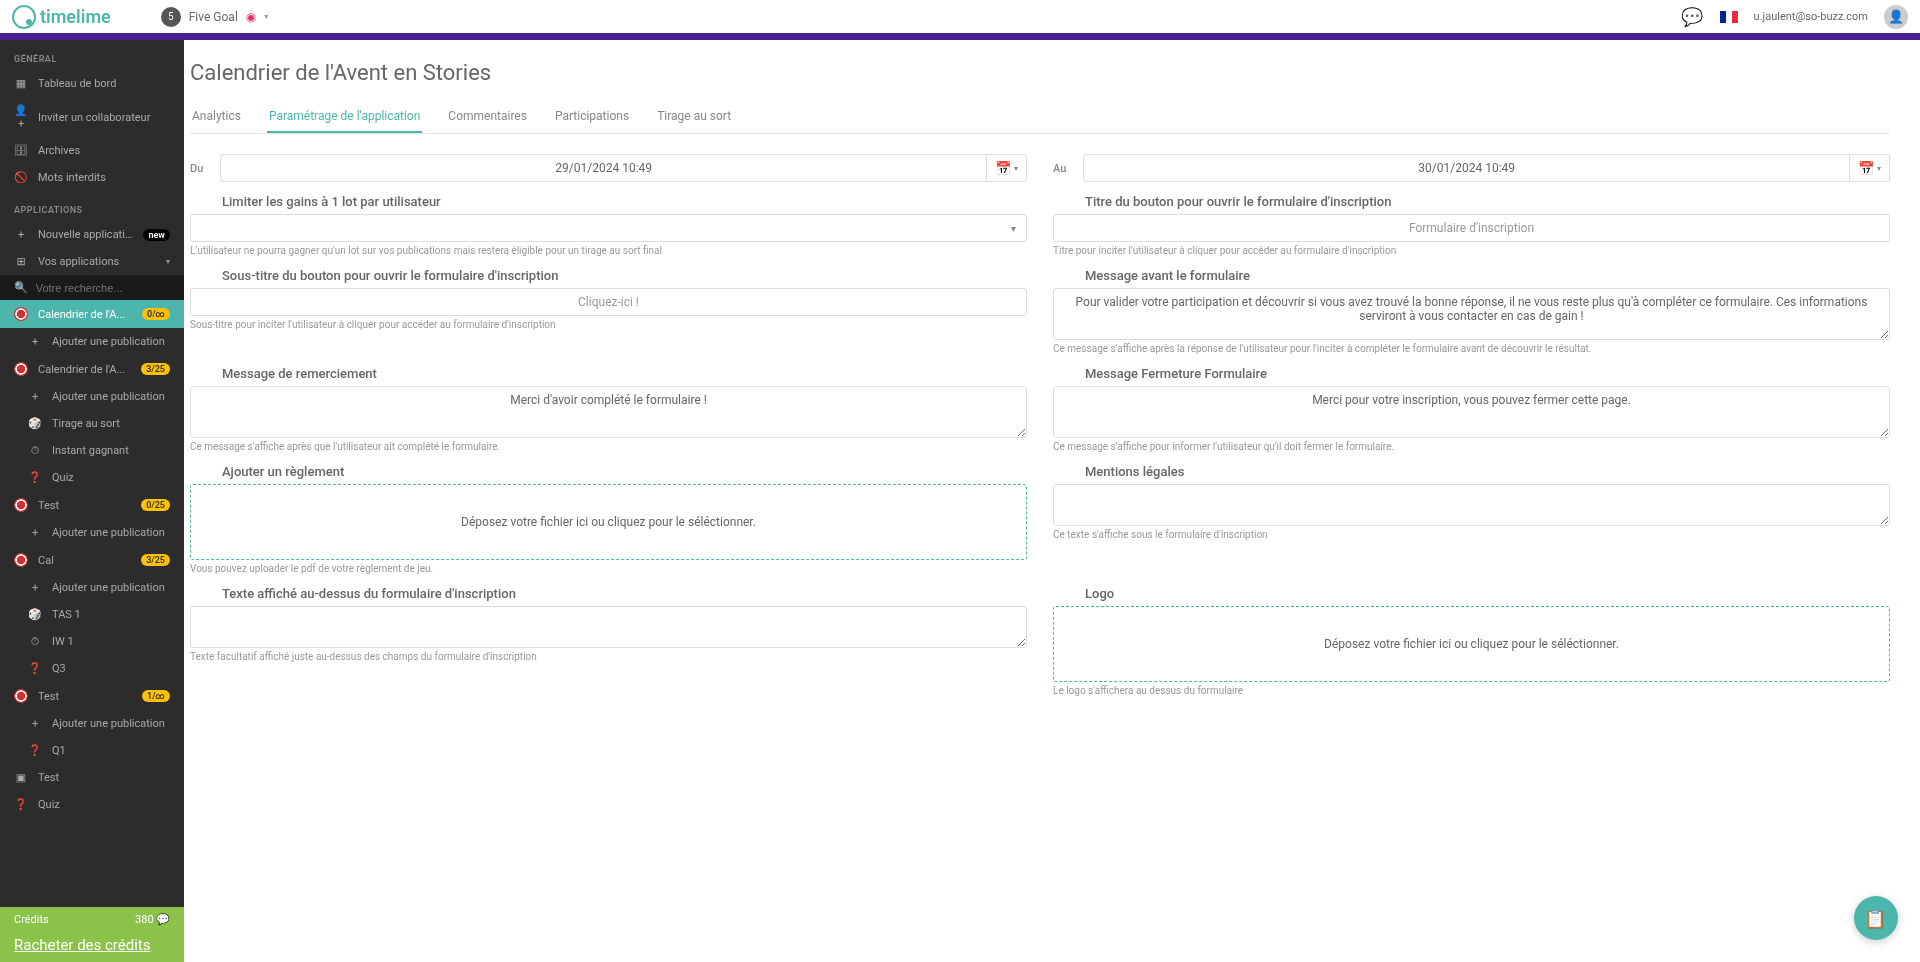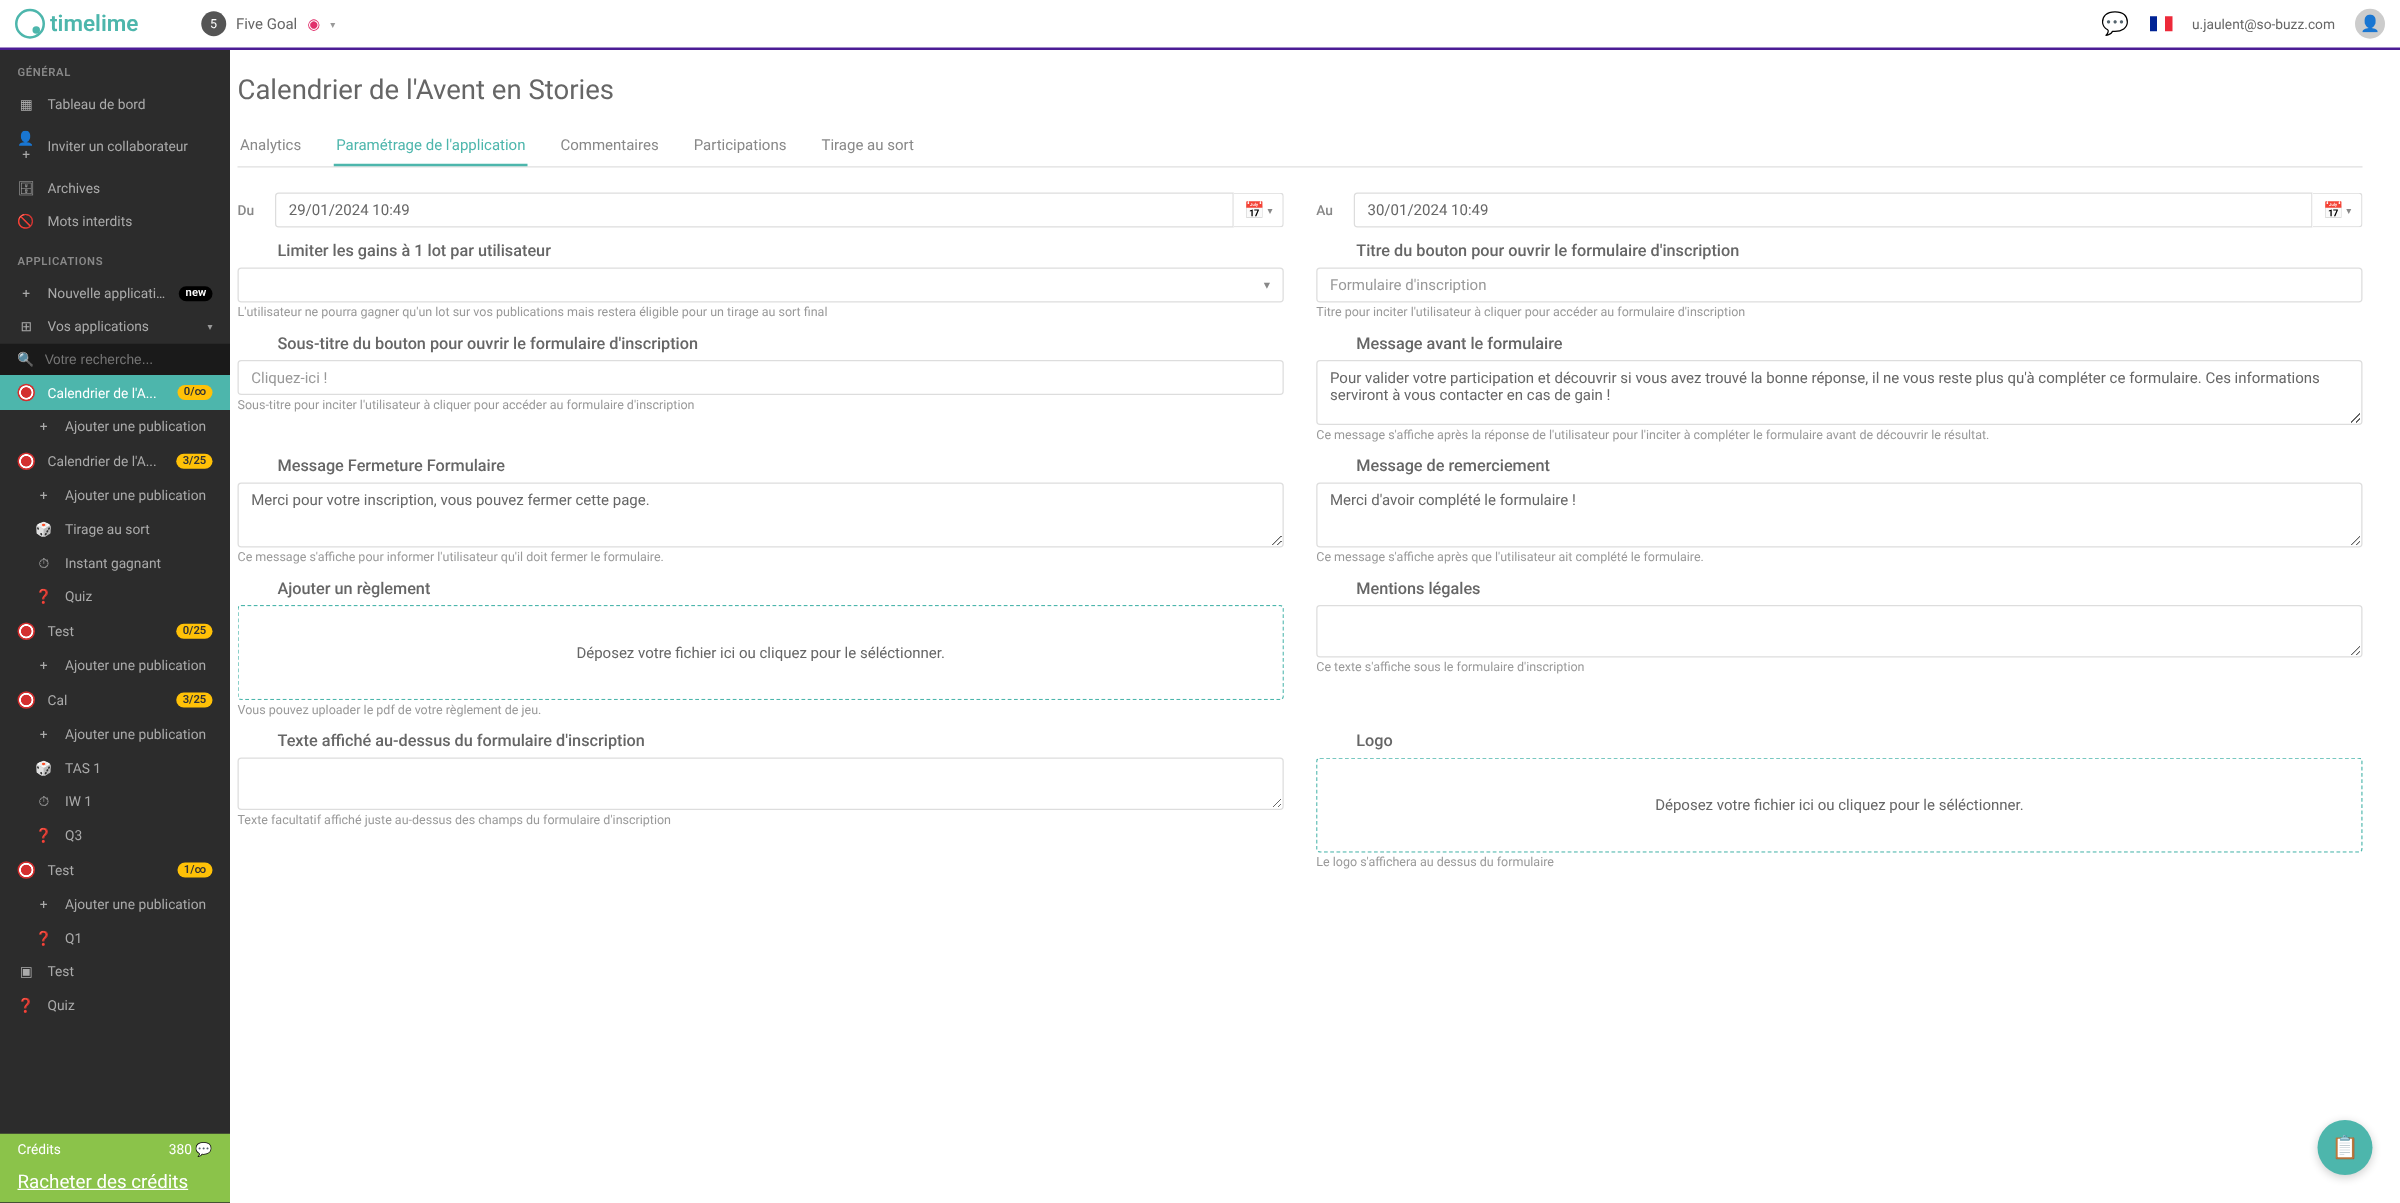--- a/index.html
+++ b/index.html
@@ -1,19 +1,19 @@
 <!DOCTYPE html>
 <html><head>
 <meta charset="utf-8">
 <style>
 * { margin: 0; padding: 0; box-sizing: border-box; }
 body { font-family: -apple-system, BlinkMacSystemFont, "Segoe UI", Roboto, sans-serif; font-size: 13px; color: #333; background: #fff; }
 
 
-.header { position: fixed; top: 0; left: 0; right: 0; height: 40px; background: #fff; display: flex; align-items: center; padding: 0 12px; z-index: 100; border-bottom: 2px solid #4c1d95; }
+.header { position: fixed; top: 0; left: 0; right: 0; height: 40px; background: #fff; display: flex; align-items: center; padding: 0 12px; z-index: 100; border-bottom: 7px solid #4c1d95; }
 .logo { display: flex; align-items: center; gap: 4px; }
 .logo-icon { width: 24px; height: 24px; border: 2px solid #4db6ac; border-radius: 50%; position: relative; }
 .logo-icon::after { content: ''; position: absolute; bottom: 2px; right: 2px; width: 6px; height: 6px; background: #4db6ac; border-radius: 50%; }
 .logo-text { font-size: 18px; font-weight: 600; color: #4db6ac; }
 .account-selector { margin-left: 50px; display: flex; align-items: center; gap: 8px; font-size: 12px; color: #666; cursor: pointer; }
 .account-avatar { width: 20px; height: 20px; border-radius: 50%; background: #555; color: #fff; display: flex; align-items: center; justify-content: center; font-size: 10px; }
 .ig-icon { color: #e1306c; font-size: 12px; }
 .caret-down { font-size: 8px; color: #999; }
 .header-right { margin-left: auto; display: flex; align-items: center; gap: 16px; }
 .chat-icon { font-size: 18px; color: #999; cursor: pointer; }
@@ -43,21 +43,21 @@
 .main { margin-left: 160px; margin-top: 40px; padding: 20px 30px 60px; }
 .page-title { font-size: 22px; font-weight: 400; color: #666; margin-bottom: 16px; }
 .tabs { display: flex; gap: 24px; border-bottom: 1px solid #e0e0e0; margin-bottom: 20px; }
 .tab { padding: 8px 2px; font-size: 12px; color: #888; cursor: pointer; border-bottom: 2px solid transparent; }
 .tab.active { color: #4db6ac; border-bottom-color: #4db6ac; }
 
 .form-grid { display: grid; grid-template-columns: 1fr 1fr; gap: 12px 26px; }
 .form-group { display: flex; flex-direction: column; gap: 3px; }
 .form-label { font-size: 13px; font-weight: 500; color: #666; margin-bottom: 2px; margin-left: 32px; }
 .form-label.small { font-size: 11px; color: #888; display: flex; align-items: center; text-align: right; }
-.input { border: 1px solid #ddd; border-radius: 3px; padding: 6px 10px; font-size: 12px; color: #666; outline: none; width: 100%; font-family: inherit; }
+.input { border: 1px solid #ddd; border-radius: 3px; padding: 6px 10px; font-size: 12px; color: #666; outline: none; width: 100%; font-family: inherit; text-align: center; }
 .input::placeholder { color: #999; }
 .input-with-btn { display: flex; flex: 1; }
 .input-with-btn .input { border-radius: 3px 0 0 3px; }
 .input-btn { border: 1px solid #ddd; border-left: none; border-radius: 0 3px 3px 0; background: #fff; padding: 0 8px; cursor: pointer; display: flex; align-items: center; color: #888; }
 .help-text { font-size: 10px; color: #999; }
 textarea.input { min-height: 52px; resize: vertical; }
 .select { border: 1px solid #ddd; border-radius: 3px; padding: 6px 10px; font-size: 12px; background: #fff; position: relative; cursor: pointer; }
 .select::after { content: '▾'; position: absolute; right: 10px; top: 50%; transform: translateY(-50%); color: #888; font-size: 10px; }
 
 .dropzone { border: 1px dashed #4db6ac; border-radius: 3px; padding: 28px; text-align: center; font-size: 12px; color: #666; cursor: pointer; }
@@ -277,32 +277,32 @@
       <span class="help-text">Sous-titre pour inciter l'utilisateur à cliquer pour accéder au formulaire d'inscription</span>
     </div>
 
     <div class="form-group">
       <label class="form-label">Message avant le formulaire</label>
       <textarea class="input" style="">Pour valider votre participation et découvrir si vous avez trouvé la bonne réponse, il ne vous reste plus qu'à compléter ce formulaire. Ces informations serviront à vous contacter en cas de gain !</textarea>
       <span class="help-text">Ce message s'affiche après la réponse de l'utilisateur pour l'inciter à compléter le formulaire avant de découvrir le résultat.</span>
     </div>
 
     <div class="form-group">
+      <label class="form-label">Message de remerciement</label>
+      <textarea class="input" style="">Merci d'avoir complété le formulaire !</textarea>
+      <span class="help-text">Ce message s'affiche après que l'utilisateur ait complété le formulaire.</span>
+    </div>
+
+    <div class="form-group">
       <label class="form-label">Message Fermeture Formulaire</label>
       <textarea class="input" style="">Merci pour votre inscription, vous pouvez fermer cette page.</textarea>
       <span class="help-text">Ce message s'affiche pour informer l'utilisateur qu'il doit fermer le formulaire.</span>
     </div>
 
     <div class="form-group">
-      <label class="form-label">Message de remerciement</label>
-      <textarea class="input" style="">Merci d'avoir complété le formulaire !</textarea>
-      <span class="help-text">Ce message s'affiche après que l'utilisateur ait complété le formulaire.</span>
-    </div>
-
-    <div class="form-group">
       <label class="form-label">Ajouter un règlement</label>
       <div class="dropzone tall">Déposez votre fichier ici ou cliquez pour le séléctionner.</div>
       <span class="help-text">Vous pouvez uploader le pdf de votre règlement de jeu.</span>
     </div>
 
     <div class="form-group">
       <label class="form-label">Mentions légales</label>
       <textarea class="input" style="min-height: 36px;"></textarea>
       <span class="help-text">Ce texte s'affiche sous le formulaire d'inscription</span>
     </div>

